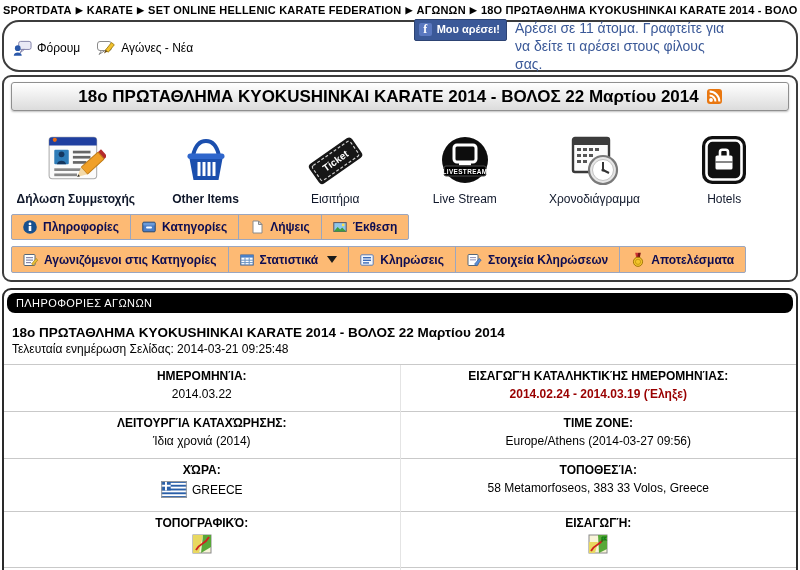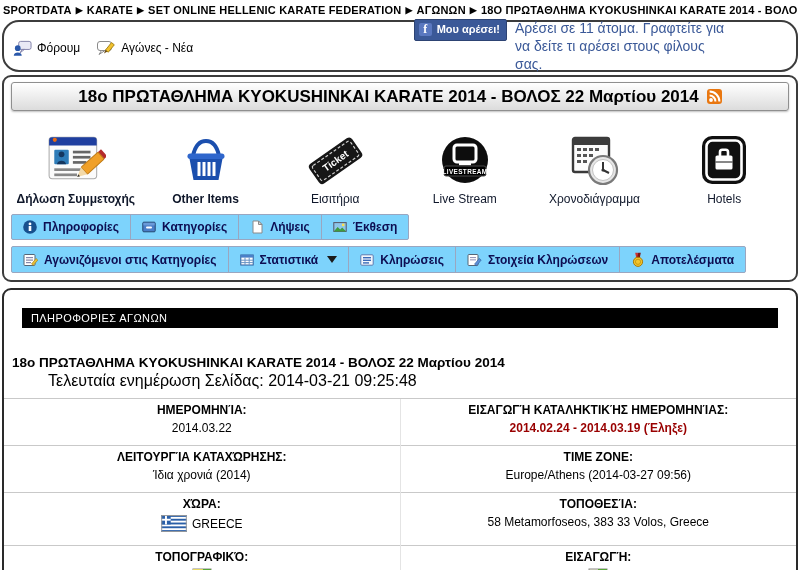--- a/index.html
+++ b/index.html
@@ -47,42 +47,42 @@
     box-shadow:0 1px 2px rgba(0,0,0,.25);
     font-size:17px; font-weight:bold;
   }
   .quick-icons { display:flex; margin-top:5px; height:92px; }
   .qitem { flex:1; display:flex; flex-direction:column; align-items:center; justify-content:flex-end; gap:5px; cursor:pointer; }
   .qicon { height:64px; display:flex; align-items:flex-end; justify-content:center; }
   .qlabel { font-size:12px; color:#0f172a; padding-bottom:2px; }
   .qitem:nth-child(1) .qlabel, .qitem:nth-child(2) .qlabel { font-weight:bold; }
 
   .tabbar {
-    display:inline-flex; margin-top:6px; background:#7dd3fc;
+    display:inline-flex; margin-top:6px; background:#fdba74;
     border:1px solid #9aa6c0; border-radius:2px; overflow:hidden;
   }
   .tab {
     display:flex; align-items:center; gap:6px; padding:5px 11px;
     border-right:1px solid #9aa6c0; font-size:12px; font-weight:bold; color:#0d0d52;
     cursor:pointer; white-space:nowrap;
   }
   .tab:last-child { border-right:none; }
   .arrow-down {
     width:0; height:0; border-left:5px solid transparent; border-right:5px solid transparent;
     border-top:7px solid #1a1a1a; margin-left:3px;
   }
 
   
   .info-box { margin-top:6px; border:2px solid #2a2a2a; border-radius:9px; height:312px; overflow:hidden; }
   .section-header {
-    background:#000; color:#fff; margin:18px; padding:4px 9px;
-    border-radius:0; font-size:11px; letter-spacing:.4px;
+    background:#000; color:#fff; margin:3px; padding:4px 9px;
+    border-radius:8px; font-size:11px; letter-spacing:.4px;
   }
   .info-title { font-size:13.5px; font-weight:bold; padding:9px 8px 1px; }
-  .info-update { font-size:16px; padding:1px 8px 8px;margin-left:36px; }
+  .info-update { font-size:12px; padding:1px 8px 8px; }
 
   table.info-table { width:100%; border-collapse:collapse; }
   .info-table td {
     width:50%; border-top:1px solid #c9c9c9; text-align:center;
     padding:4px 6px 10px; vertical-align:top; font-size:12px; height:37px;
   }
   .info-table td.rcell { border-left:1px solid #e4e4e4; }
   .cell-label { display:block; font-weight:bold; margin-bottom:4px; }
   .cell-value { display:inline-flex; align-items:center; gap:5px; }
   .expired { color:#990000; font-weight:bold; }

